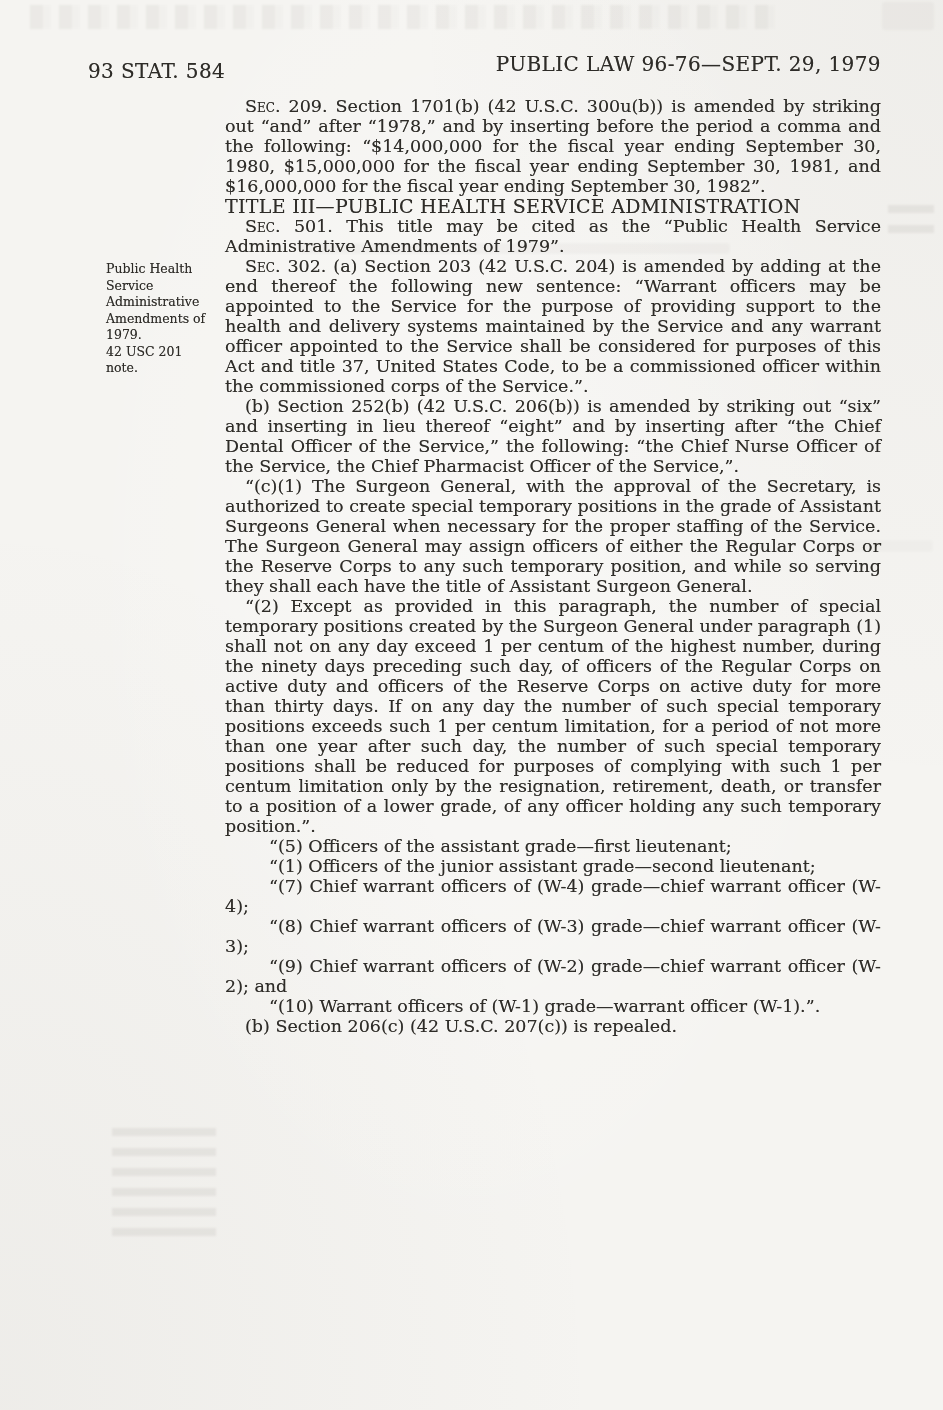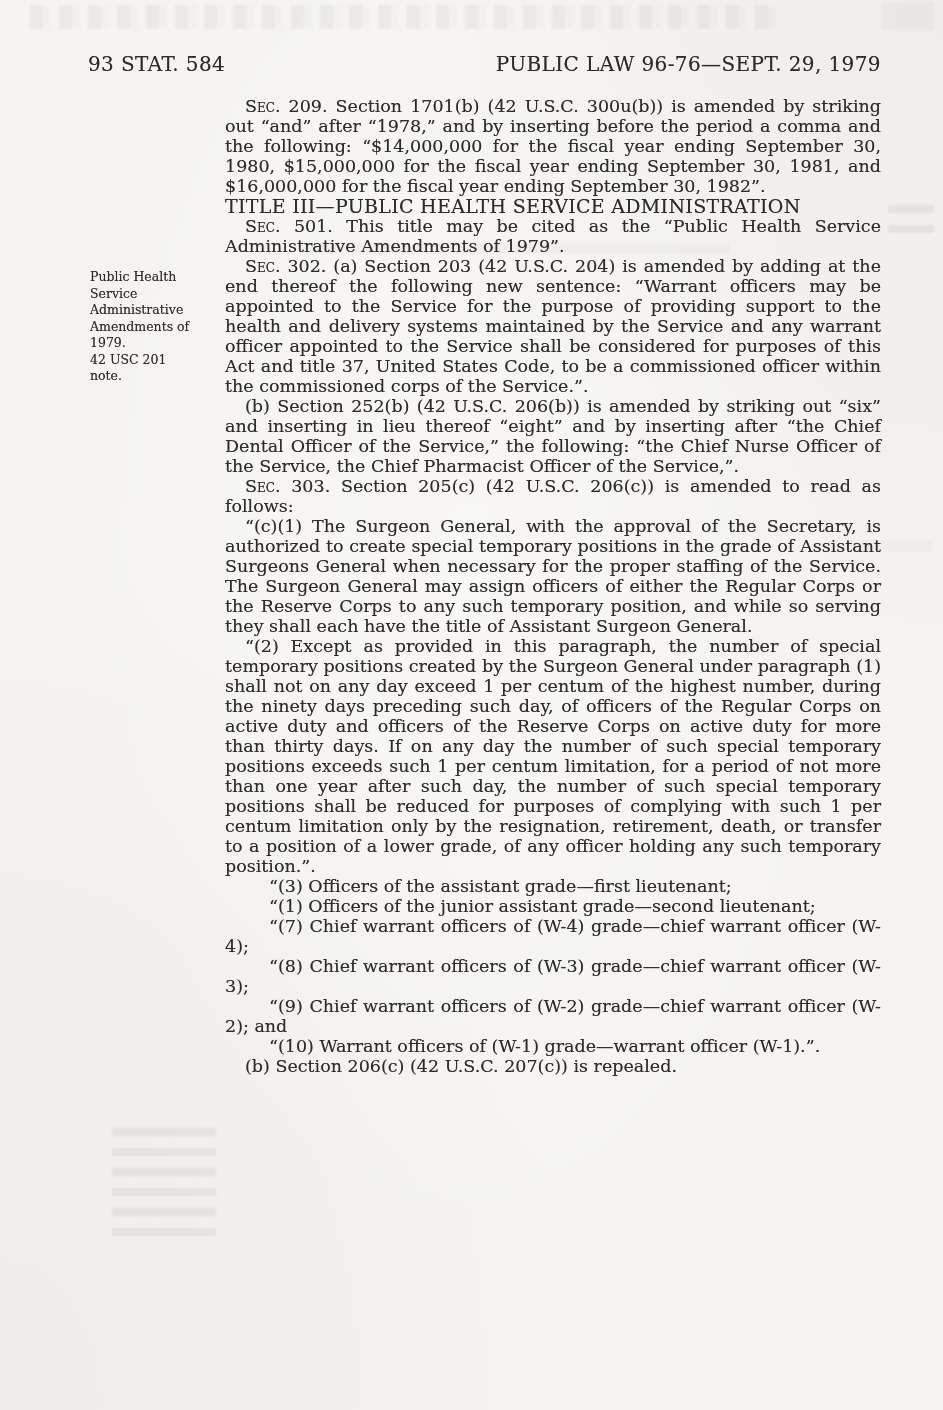--- a/index.html
+++ b/index.html
@@ -16,34 +16,33 @@
     font-family:"DejaVu Serif", serif;
     color:#2e2c28;
   }
   
   .ghost{position:absolute;filter:blur(1.2px);opacity:.6;pointer-events:none;}
   .ghost-lines{background:repeating-linear-gradient(180deg, rgba(110,104,94,.16) 0 8px, rgba(110,104,94,0) 8px 20px);}
   .ghost-strip{background:repeating-linear-gradient(90deg, rgba(110,104,94,.13) 0 13px, rgba(110,104,94,.04) 13px 21px, rgba(110,104,94,0) 21px 29px);}
   .ghost-blob{background:rgba(105,100,90,.14);border-radius:3px;}
 
   .hdr-stat{
-    position:absolute;left:88px;top:52px;
+    position:absolute;left:88px;top:59px;
     font-size:20px;letter-spacing:.4px;
     text-shadow:0 0 .4px rgba(46,44,40,.55);
   }
   .hdr-law{
     position:absolute;left:225px;top:52px;width:656px;
     text-align:right;font-size:20px;letter-spacing:.4px;
     text-shadow:0 0 .4px rgba(46,44,40,.55);
   }
   .margin-note{
-    position:absolute;left:90px;top:261px;width:112px;
+    position:absolute;left:106px;top:261px;width:112px;
     font-size:12.5px;line-height:16.5px;
     text-shadow:0 0 .3px rgba(46,44,40,.5);
-    margin-top:8px;
   }
   .margin-note div{margin:0;}
   .body-col{
     position:absolute;left:225px;top:96px;width:656px;
     font-size:17.5px;line-height:20px;
     text-align:justify;
     text-shadow:0 0 .4px rgba(46,44,40,.5);
   }
   .body-col p{margin:0;}
   .p-flush{text-indent:0;}
@@ -83,28 +82,27 @@
     <p class="p-ind"><span class="sc">Sec.</span><span> 209. Section 1701(b) (42 U.S.C. 300u(b)) is amended by striking out “and” after “1978,” and by inserting before the period a comma and the following: “$14,000,000 for the fiscal year ending September 30, 1980, $15,000,000 for the fiscal year ending September 30, 1981, and $16,000,000 for the fiscal year ending September 30, 1982”.</span></p>
 
     <p class="title-heading">TITLE III—PUBLIC HEALTH SERVICE ADMINISTRATION</p>
 
     <p class="p-ind"><span class="sc">Sec.</span><span> 501. This title may be cited as the “Public Health Service Administrative Amendments of 1979”.</span></p>
 
     <p class="p-ind"><span class="sc">Sec.</span><span> 302. (a) Section 203 (42 U.S.C. 204) is amended by adding at the end thereof the following new sentence: “Warrant officers may be appointed to the Service for the purpose of providing support to the health and delivery systems maintained by the Service and any warrant officer appointed to the Service shall be considered for purposes of this Act and title 37, United States Code, to be a commissioned officer within the commissioned corps of the Service.”.</span></p>
 
     <p class="p-ind"><span>(b) Section 252(b) (42 U.S.C. 206(b)) is amended by striking out “six” and inserting in lieu thereof “eight” and by inserting after “the Chief Dental Officer of the Service,” the following: “the Chief Nurse Officer of the Service, the Chief Pharmacist Officer of the Service,”.</span></p>
 
-    <p class="p-ind"><span class="sc">Sec.</span><span> 303. Section 205(c) (42 U.S.C. 206(c)) is amended to read as follows:</span></p>
 
     <p class="p-ind"><span>“(c)(1) The Surgeon General, with the approval of the Secretary, is authorized to create special temporary positions in the grade of Assistant Surgeons General when necessary for the proper staffing of the Service. The Surgeon General may assign officers of either the Regular Corps or the Reserve Corps to any such temporary position, and while so serving they shall each have the title of Assistant Surgeon General.</span></p>
 
     <p class="p-ind"><span>“(2) Except as provided in this paragraph, the number of special temporary positions created by the Surgeon General under paragraph (1) shall not on any day exceed 1 per centum of the highest number, during the ninety days preceding such day, of officers of the Regular Corps on active duty and officers of the Reserve Corps on active duty for more than thirty days. If on any day the number of such special temporary positions exceeds such 1 per centum limitation, for a period of not more than one year after such day, the number of such special temporary positions shall be reduced for purposes of complying with such 1 per centum limitation only by the resignation, retirement, death, or transfer to a position of a lower grade, of any officer holding any such temporary position.”.</span></p>
 
 
-    <p class="p-list"><span>“(3) Officers of the assistant grade—first lieutenant;</span></p>
+    <p class="p-list"><span>“(5) Officers of the assistant grade—first lieutenant;</span></p>
     <p class="p-list"><span>“(1) Officers of the junior assistant grade—second lieutenant;</span></p>
     <p class="p-list"><span>“(7) Chief warrant officers of (W-4) grade—chief warrant officer (W-4);</span></p>
     <p class="p-list"><span>“(8) Chief warrant officers of (W-3) grade—chief warrant officer (W-3);</span></p>
     <p class="p-list"><span>“(9) Chief warrant officers of (W-2) grade—chief warrant officer (W-2); and</span></p>
     <p class="p-list"><span>“(10) Warrant officers of (W-1) grade—warrant officer (W-1).”.</span></p>
 
     <p class="p-ind"><span>(b) Section 206(c) (42 U.S.C. 207(c)) is repealed.</span></p>
 
   </div>
 </div>

